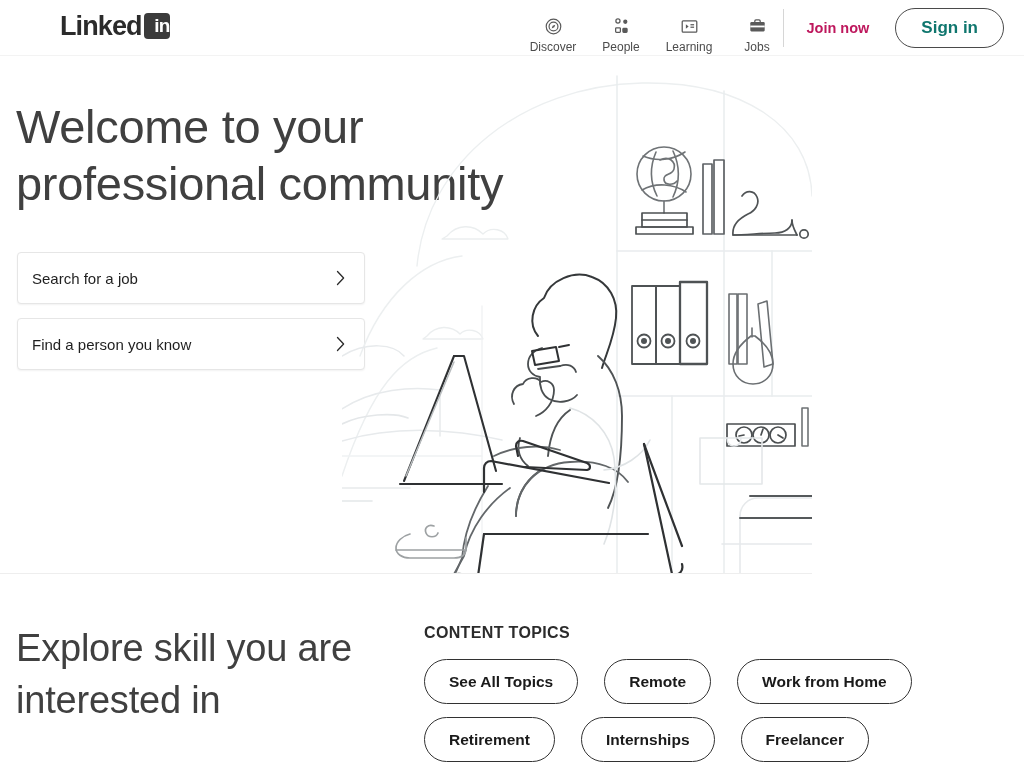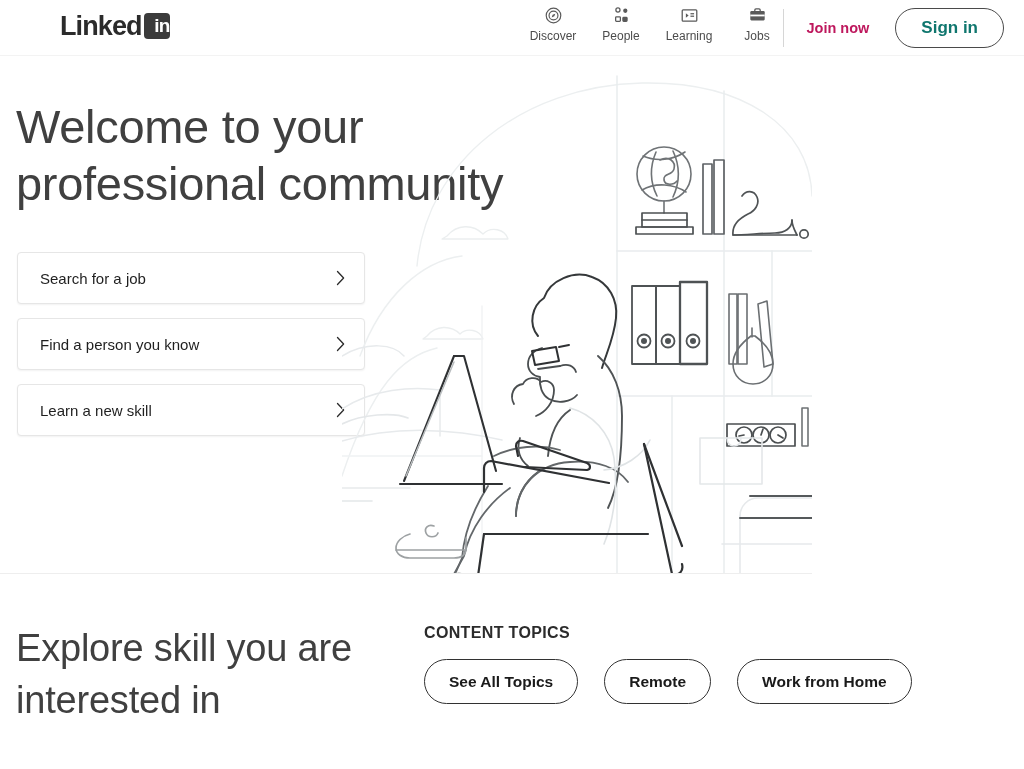--- a/index.html
+++ b/index.html
@@ -57,21 +57,21 @@
     font-size: 19px;
     font-weight: 700;
     letter-spacing: -0.8px;
     line-height: 1;
     transform: translateY(-1px);
   }
 
   #nav {
     position: absolute;
     left: 519px;
-    top: 4px;
+    top: 15px;
     display: flex;
     align-items: flex-end;
   }
   .nav-item {
     width: 68px;
     display: flex;
     flex-direction: column;
     align-items: center;
     cursor: pointer;
     color: #5a5a5a;
@@ -155,21 +155,21 @@
   .cta-card {
     position: relative;
     height: 52px;
     background: #ffffff;
     border: 1px solid #e6e6e6;
     border-radius: 4px;
     box-shadow: 0 1px 2px rgba(0,0,0,0.055);
     margin-bottom: 14px;
     display: flex;
     align-items: center;
-    padding: 0 22px;
+    padding: 0 14px;
     cursor: pointer;
   }
   .cta-label {
     font-size: 15px;
     font-weight: 400;
     color: #1f1f1f;
   }
   .cta-chevron {
     position: absolute;
     right: 17px;
@@ -328,28 +328,20 @@
 
     <div class="cta-card">
       <span class="cta-label">Find a person you know</span>
       <span class="cta-chevron">
         <svg width="13" height="19" viewBox="0 0 13 19" fill="none" stroke="#2b2b2b" stroke-width="1.3" stroke-linecap="round" stroke-linejoin="round">
           <polyline points="3.5,3 9.6,9.5 3.5,16"></polyline>
         </svg>
       </span>
     </div>
 
-    <div class="cta-card">
-      <span class="cta-label">Learn a new skill</span>
-      <span class="cta-chevron">
-        <svg width="13" height="19" viewBox="0 0 13 19" fill="none" stroke="#2b2b2b" stroke-width="1.3" stroke-linecap="round" stroke-linejoin="round">
-          <polyline points="3.5,3 9.6,9.5 3.5,16"></polyline>
-        </svg>
-      </span>
-    </div>
 
   </div>
 
   <div id="hero-illustration">
     <svg width="470" height="518" viewBox="0 0 470 518" fill="none" stroke-linecap="round" stroke-linejoin="round">
 
       <g stroke="#eceff0" stroke-width="1.4" fill="none">
         <path d="M75 210 C 85 105, 180 30, 300 27 C 400 25, 468 70, 470 140"></path>
         <path d="M18 300 C 40 240, 80 205, 120 200"></path>
         <path d="M0 420 C 30 330, 60 300, 95 292"></path>
@@ -559,17 +551,22 @@
     <div id="topics-kicker">CONTENT TOPICS</div>
 
     <div id="pill-rows">
 
       <div class="pill-row">
         <button class="pill">See All Topics</button>
         <button class="pill">Remote</button>
         <button class="pill">Work from Home</button>
       </div>
 
+      <div class="pill-row">
+        <button class="pill">Retirement</button>
+        <button class="pill">Internships</button>
+        <button class="pill">Freelancer</button>
+      </div>
 
     </div>
   </div>
 
 </section>
 
 </body></html>

